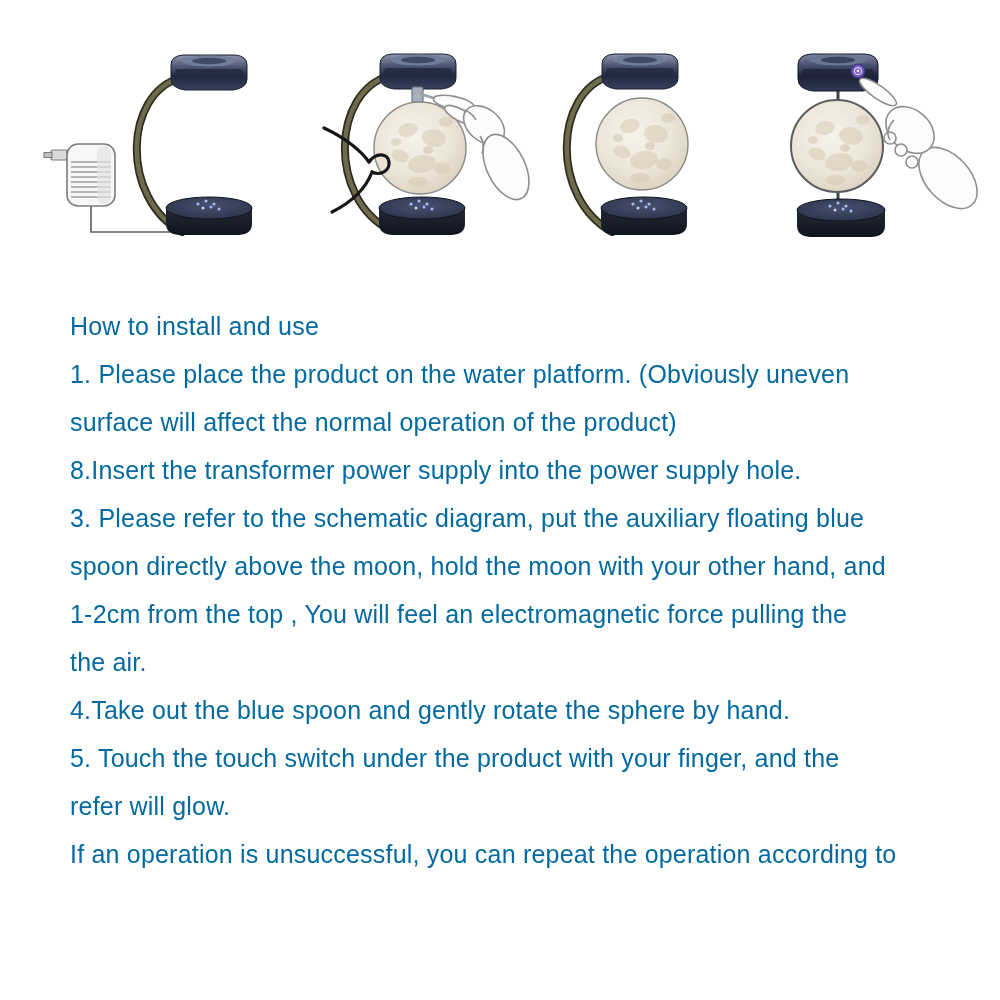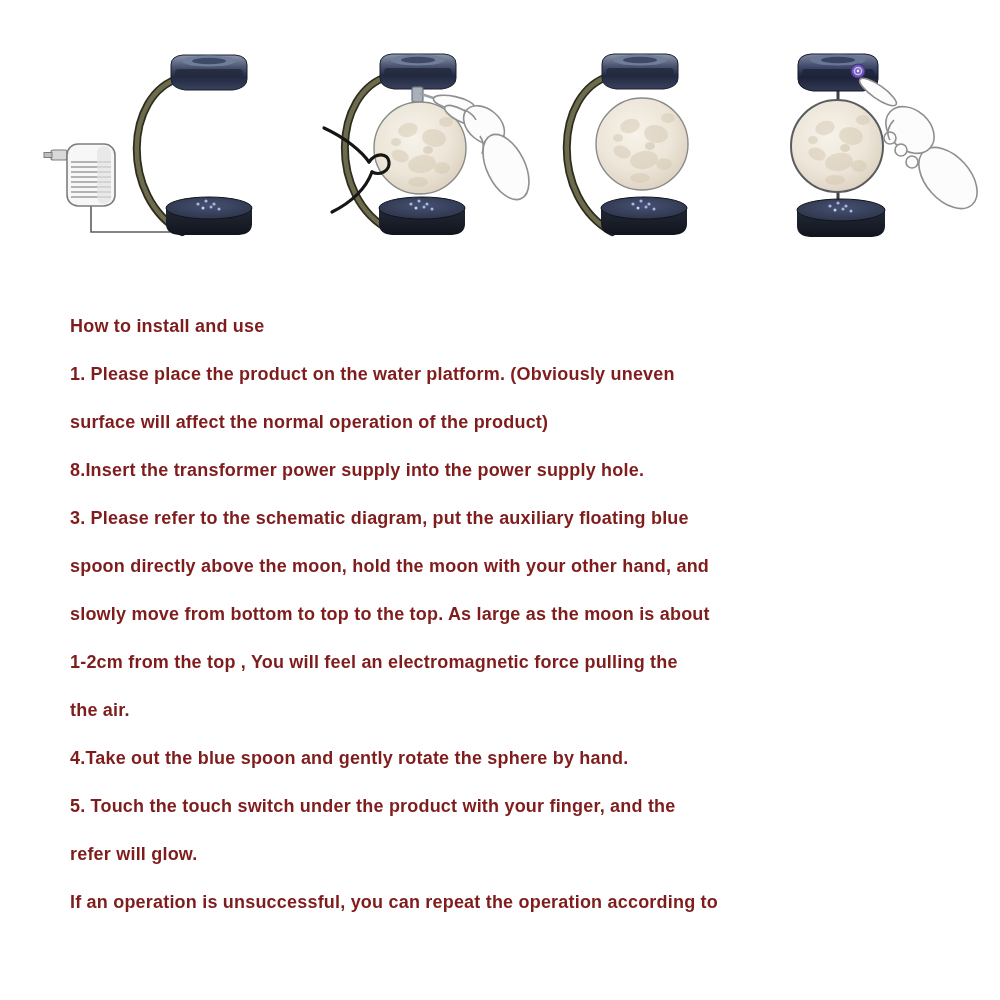--- a/index.html
+++ b/index.html
@@ -10,22 +10,22 @@
   }
   .figures{position:absolute;top:40px;left:0;width:1000px;height:220px;}
   svg.step{position:absolute;top:0;width:230px;height:215px;}
   #step1{left:40px;}
   #step2{left:312px;}
   #step3{left:532px;}
   #step4{left:752px;}
   .doc{position:absolute;left:70px;top:302px;width:900px;}
   .doc p{
     margin:0;height:48px;line-height:48px;
-    font-size:18px;letter-spacing:0.2px;
-    color:#7f1d1d;font-weight:700;white-space:nowrap;
+    font-size:25px;letter-spacing:0.2px;
+    color:#0369a1;font-weight:400;white-space:nowrap;
   }
 </style>
 </head>
 <body>
 
 <div class="figures">
 
   <svg id="step1" class="step" viewBox="0 0 230 215">
     <defs>
       <linearGradient id="disc1" x1="0" y1="0" x2="0" y2="1">
@@ -313,20 +313,19 @@
   </svg>
 </div>
 
 <div class="doc">
   <p>How to install and use</p>
   <p>1. Please place the product on the water platform. (Obviously uneven</p>
   <p>surface will affect the normal operation of the product)</p>
   <p>8.Insert the transformer power supply into the power supply hole.</p>
   <p>3. Please refer to the schematic diagram, put the auxiliary floating blue</p>
   <p>spoon directly above the moon, hold the moon with your other hand, and</p>
-  <p>slowly move from bottom to top to the top. As large as the moon is about</p>
   <p>1-2cm from the top , You will feel an electromagnetic force pulling the</p>
   <p>the air.</p>
   <p>4.Take out the blue spoon and gently rotate the sphere by hand.</p>
   <p>5. Touch the touch switch under the product with your finger, and the</p>
   <p>refer will glow.</p>
   <p>If an operation is unsuccessful, you can repeat the operation according to</p>
 </div>
 
 </body></html>

